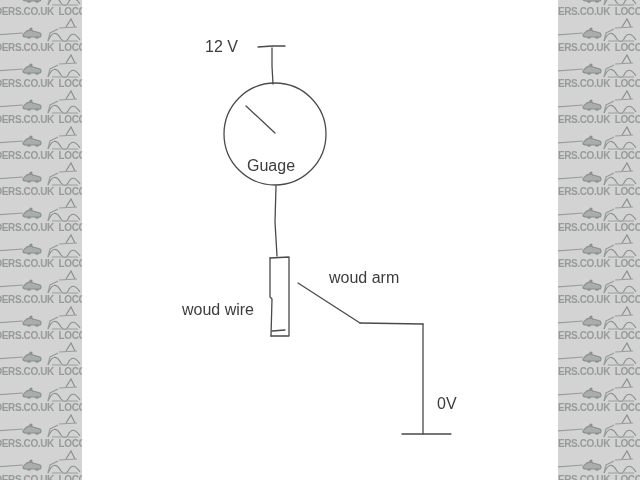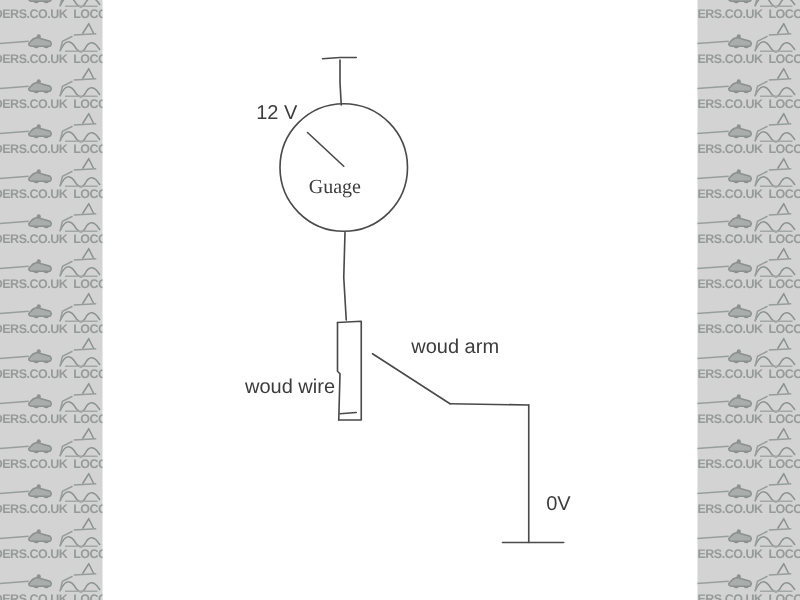--- a/index.html
+++ b/index.html
@@ -23,23 +23,23 @@
   .wm-text-left  { left:-5px; }
   .wm-text-right { left:0px;  }
   .wm-cars { position:absolute; top:1px; left:0; width:100%; height:24px; }
   .wm-cars svg { position:absolute; }
   
   .diagram-svg { position:absolute; left:0; top:0; }
   .lbl {
     position:absolute; color:#3c3c3c; font-size:16px; line-height:17px;
     white-space:pre;
   }
-  .lbl-supply   { left:205px; top:38px;margin-top:44px; }
-  .lbl-gauge    { left:247px; top:141px;font-family:Liberation Serif, serif; }
-  .lbl-resistor { left:168px; top:264px; width:100px; text-align:right; }
+  .lbl-supply   { left:205px; top:38px; }
+  .lbl-gauge    { left:247px; top:157px; }
+  .lbl-resistor { left:168px; top:264px; width:100px; text-align:center; }
   .lbl-resistor div { line-height:24px; }
   .lbl-wiper    { left:329px; top:269px; }
   .lbl-ground   { left:437px; top:395px; }
 </style>
 </head>
 <body>
 
 <div class="stage">
 
   <div class="wm-strip left" id="wm-left">

